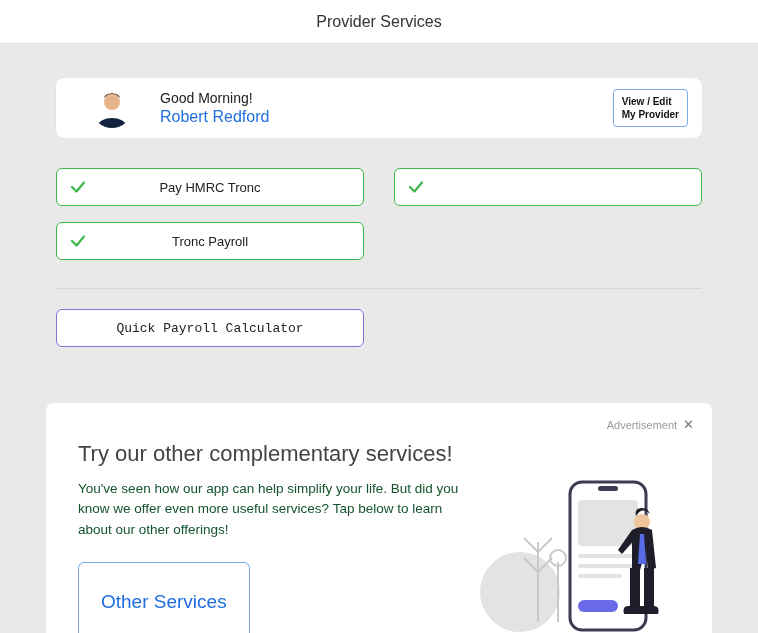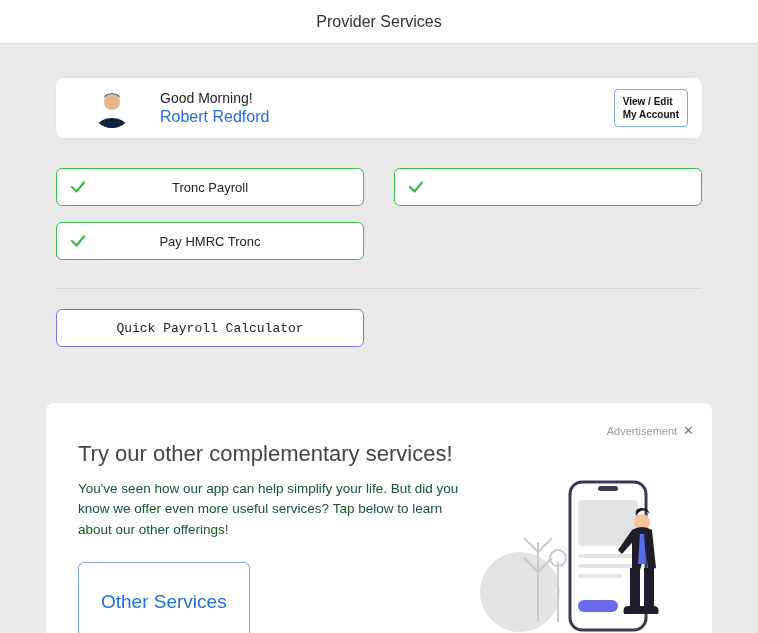--- a/index.html
+++ b/index.html
@@ -122,21 +122,21 @@
   .promo {
     background: #fff;
     border-radius: 8px;
     margin: 56px -10px 0 -10px;
     padding: 18px 32px 30px 32px;
     position: relative;
     min-height: 220px;
   }
   .promo-tag {
     position: absolute;
-    top: 20px;
+    top: 14px;
     right: 18px;
     font-size: 11px;
     color: #9a9a9a;
     display: flex;
     align-items: center;
     gap: 6px;
   }
   .promo-close {
     cursor: pointer;
     font-size: 13px;
@@ -203,37 +203,37 @@
           <path d="M12 10 Q20 2 28 10 Q28 6 20 5 Q12 6 12 10 Z" fill="#6b4a32"></path>
         </g>
       </svg>
     </div>
     <div class="greeting">
       <div class="greeting-line">Good Morning!</div>
       <div class="user-name">Robert Redford</div>
     </div>
     <div class="account-btn">
       <div>View  /  Edit</div>
-      <div>My  Account</div>
+      <div>My  Provider</div>
     </div>
   </div>
 
   <div class="card-grid">
     <div class="card-col">
       <div class="action-card">
         <svg class="check" viewBox="0 0 24 24">
             <path fill="none" stroke="#3cb94a" stroke-width="3" stroke-linecap="round" stroke-linejoin="round" d="M4 12 L10 18 L20 6"></path>
           </svg>
-        <div class="action-label">Tronc  Payroll</div>
+        <div class="action-label">Pay  HMRC  Tronc</div>
       </div>
       <div class="action-card">
         <svg class="check" viewBox="0 0 24 24">
             <path fill="none" stroke="#3cb94a" stroke-width="3" stroke-linecap="round" stroke-linejoin="round" d="M4 12 L10 18 L20 6"></path>
           </svg>
-        <div class="action-label">Pay  HMRC  Tronc</div>
+        <div class="action-label">Tronc  Payroll</div>
       </div>
     </div>
     <div class="card-col">
       <div class="action-card">
         <svg class="check" viewBox="0 0 24 24">
             <path fill="none" stroke="#3cb94a" stroke-width="3" stroke-linecap="round" stroke-linejoin="round" d="M4 12 L10 18 L20 6"></path>
           </svg>
       </div>
     </div>
   </div>

